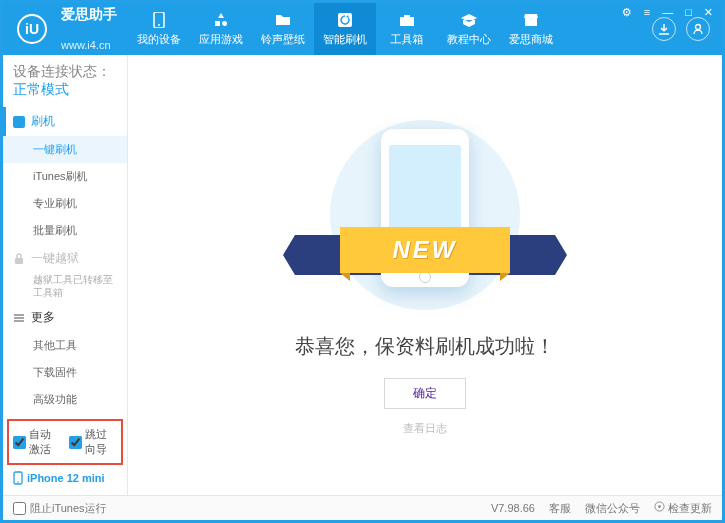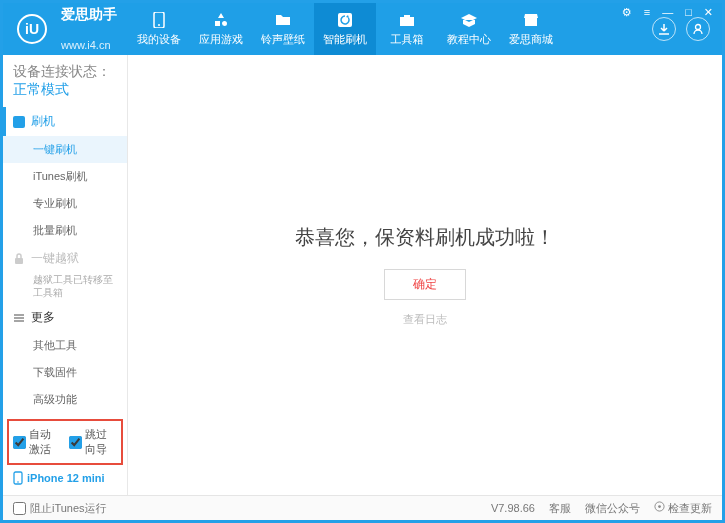--- a/index.html
+++ b/index.html
@@ -48,21 +48,21 @@
 .phone-home{width:12px;height:12px;border:1px solid #ccc;border-radius:50%;position:absolute;bottom:4px;left:50%;transform:translateX(-50%)}
 .ribbon-band{position:absolute;left:0;right:0;top:120px;height:40px;background:#2b3f7f}
 .ribbon-band::before,.ribbon-band::after{content:"";position:absolute;top:0;width:0;height:0;border-top:20px solid transparent;border-bottom:20px solid transparent}
 .ribbon-band::before{left:-12px;border-right:12px solid #2b3f7f}
 .ribbon-band::after{right:-12px;border-left:12px solid #2b3f7f}
 .ribbon-new{position:absolute;left:45px;right:45px;top:112px;height:46px;background:#ffc93b;display:flex;align-items:center;justify-content:center;font-size:24px;font-weight:900;font-style:italic;color:#fff;letter-spacing:3px;text-shadow:1px 1px 0 #e0a020}
 .ribbon-new::before,.ribbon-new::after{content:"";position:absolute;bottom:-8px;width:0;height:0;border-top:8px solid #d49a1f}
 .ribbon-new::before{left:0;border-left:10px solid transparent}
 .ribbon-new::after{right:0;border-right:10px solid transparent}
 .msg{font-size:20px;color:#444;margin-bottom:18px}
-.btn{border:1px solid #d8d8d8;background:#fff;padding:6px 28px;font-size:12px;color:#ef4444;cursor:pointer;margin-bottom:12px}
+.btn{border:1px solid #d8d8d8;background:#fff;padding:6px 28px;font-size:12px;color:#4c1d95;cursor:pointer;margin-bottom:12px}
 .log-link{font-size:11px;color:#bbb;cursor:pointer}
 .footer{position:absolute;bottom:0;left:0;right:0;height:25px;border-top:1px solid #e5e5e5;background:#fafafa;display:flex;align-items:center;font-size:11px;color:#777;padding:0 10px}
 .footer label{display:flex;align-items:center;gap:4px;cursor:pointer}
 .footer-right{margin-left:auto;display:flex;gap:14px;align-items:center}
 .footer-right span{cursor:pointer}
 .gear{width:11px;height:11px;display:inline-block}
 </style>
 </head>
 <body>
 
@@ -216,20 +216,28 @@
             </svg>
             <span>iPhone 12 mini</span>
           </div>
         <span class="badge">64GB</span>
         <div class="dev-sub">Down-12mini-13,1</div>
       </div>
       <div class="sb-flex"></div>
     </div>
 
     <div class="main">
+      <div class="illus">
+        <div class="circle"></div>
+        <div class="ribbon-band"></div>
+        <div class="phone">
+            <div class="phone-home"></div>
+          </div>
+        <div class="ribbon-new">NEW</div>
+      </div>
       <div class="msg">恭喜您，保资料刷机成功啦！</div>
       <button class="btn">确定</button>
       <div class="log-link">查看日志</div>
     </div>
   </div>
 
   <div class="footer">
     <label>
         <input type="checkbox" style="">
         <span>阻止iTunes运行</span>

